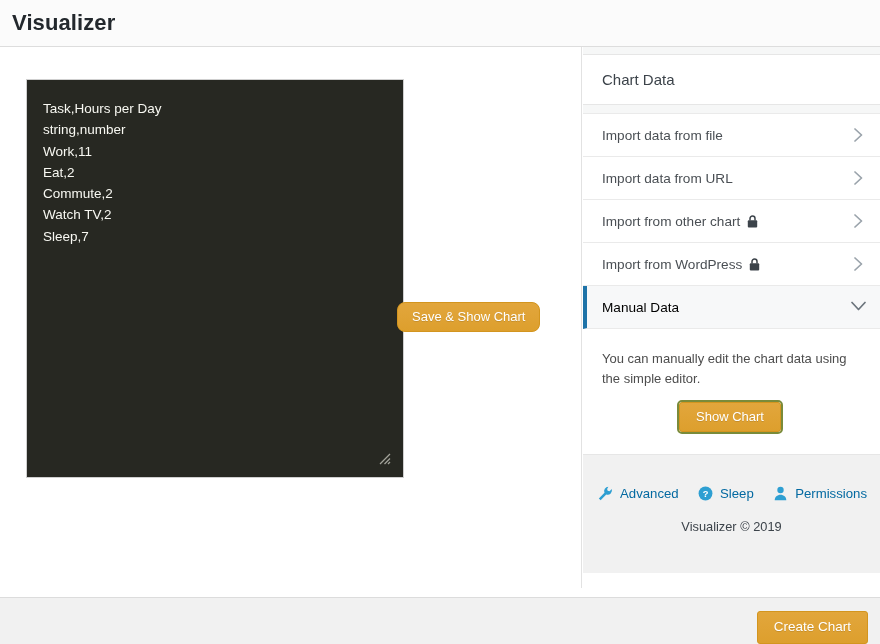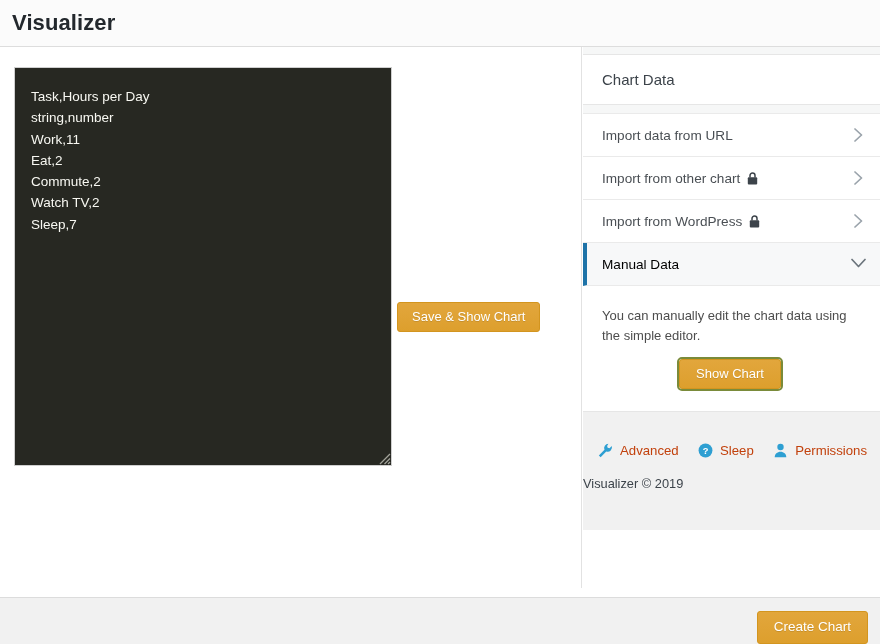--- a/index.html
+++ b/index.html
@@ -64,21 +64,21 @@
   .code-editor {
     width: 100%;
     height: 100%;
     background: #272822;
     border: 1px solid #cfcfcf;
     color: #f8f8f2;
     font-family: "Liberation Sans", sans-serif;
     font-size: 13.5px;
     line-height: 21.3px;
     padding: 18px 0 0 16px;
-    margin: 0;
+    margin: 12px;
     white-space: pre;
     overflow: hidden;
     resize: none;
     outline: none;
   }
   .resize-grip {
     position: absolute;
     right: 1px; bottom: 1px;
     width: 15px; height: 15px;
     pointer-events: none;
@@ -96,20 +96,21 @@
     padding: 7px 14px 8px;
     cursor: pointer;
     text-shadow: 0 1px 0 rgba(0,0,0,.12);
     line-height: 1;
   }
 
   .save-show-btn {
     position: absolute;
     left: 397px;
     top: 255px;
+    border-radius: 8px;
   }
 
   
   .sidebar {
     position: absolute;
     left: 583px; top: 0;
     width: 297px;
     height: 541px;
     background: #ffffff;
     overflow: hidden;
@@ -210,29 +211,29 @@
   }
   .footer-links {
     display: flex;
     justify-content: space-between;
     padding: 0 13px 0 15px;
   }
   .flink {
     display: flex;
     align-items: center;
     gap: 7px;
-    color: #c2410c;
+    color: #0369a1;
     font-size: 13.2px;
     text-decoration: none;
     cursor: pointer;
     white-space: nowrap;
   }
   .flink svg { display: block; }
   .copyright {
-    text-align: left;
+    text-align: center;
     margin-top: 18px;
     font-size: 12.8px;
     color: #3c434a;
   }
 
   
   .bottom-bar {
     position: absolute;
     left: 0; top: 589px;
     width: 880px;
@@ -285,20 +286,28 @@
 
     <div class="sidebar">
       <div class="sidebar-topstrip"></div>
 
       <div class="panel-title">Chart Data</div>
 
       <div class="spacer-strip"></div>
 
       <ul class="nav-list">
 
+        <li class="nav-item">
+          <span class="nav-label">Import data from file</span>
+          <span class="chev-right">
+            <svg width="9" height="14" viewBox="0 0 9 14">
+                <polyline points="1,1 7.5,7 1,13" fill="none" stroke="#9aa3ab" stroke-width="1.7" stroke-linecap="round" stroke-linejoin="round"></polyline>
+              </svg>
+          </span>
+        </li>
 
         <li class="nav-item">
           <span class="nav-label">Import data from URL</span>
           <span class="chev-right">
             <svg width="9" height="14" viewBox="0 0 9 14">
                 <polyline points="1,1 7.5,7 1,13" fill="none" stroke="#9aa3ab" stroke-width="1.7" stroke-linecap="round" stroke-linejoin="round"></polyline>
               </svg>
           </span>
         </li>
 

